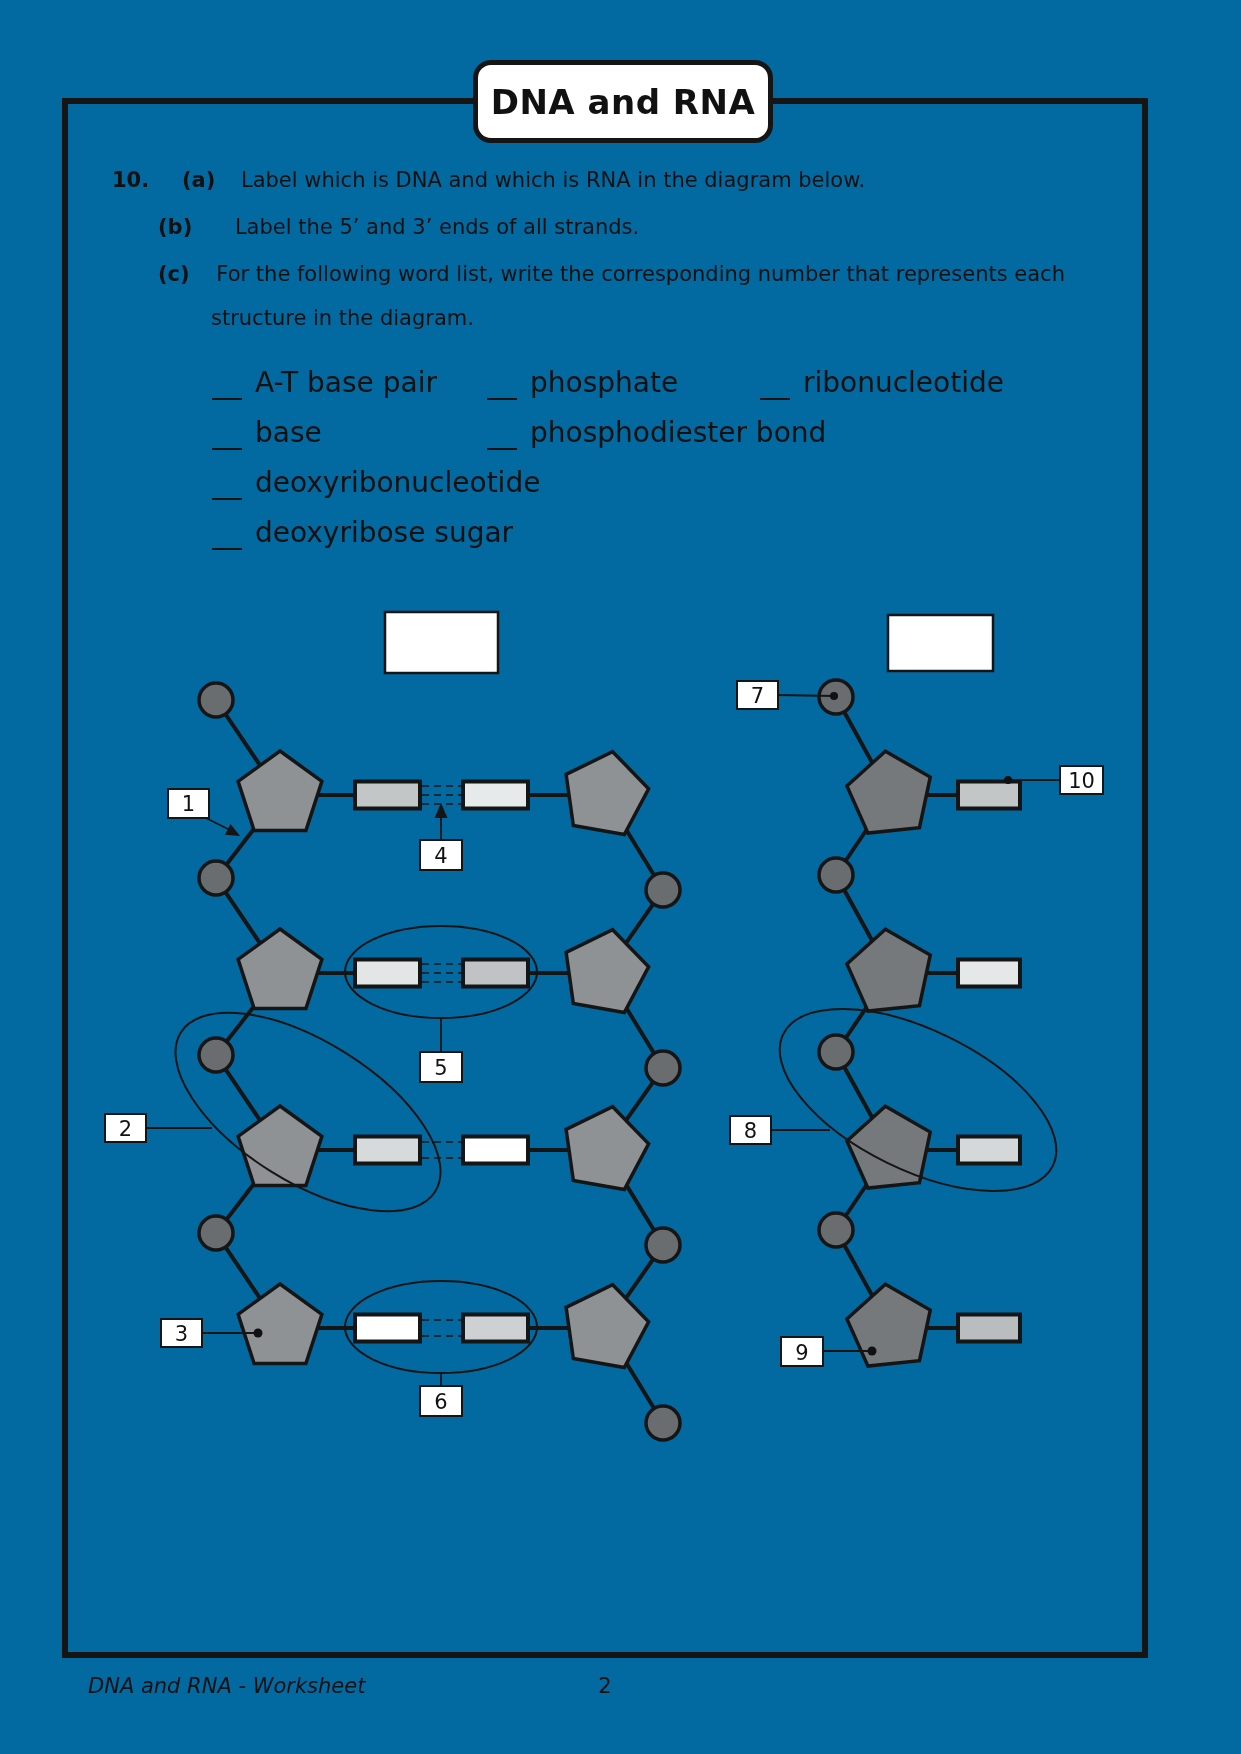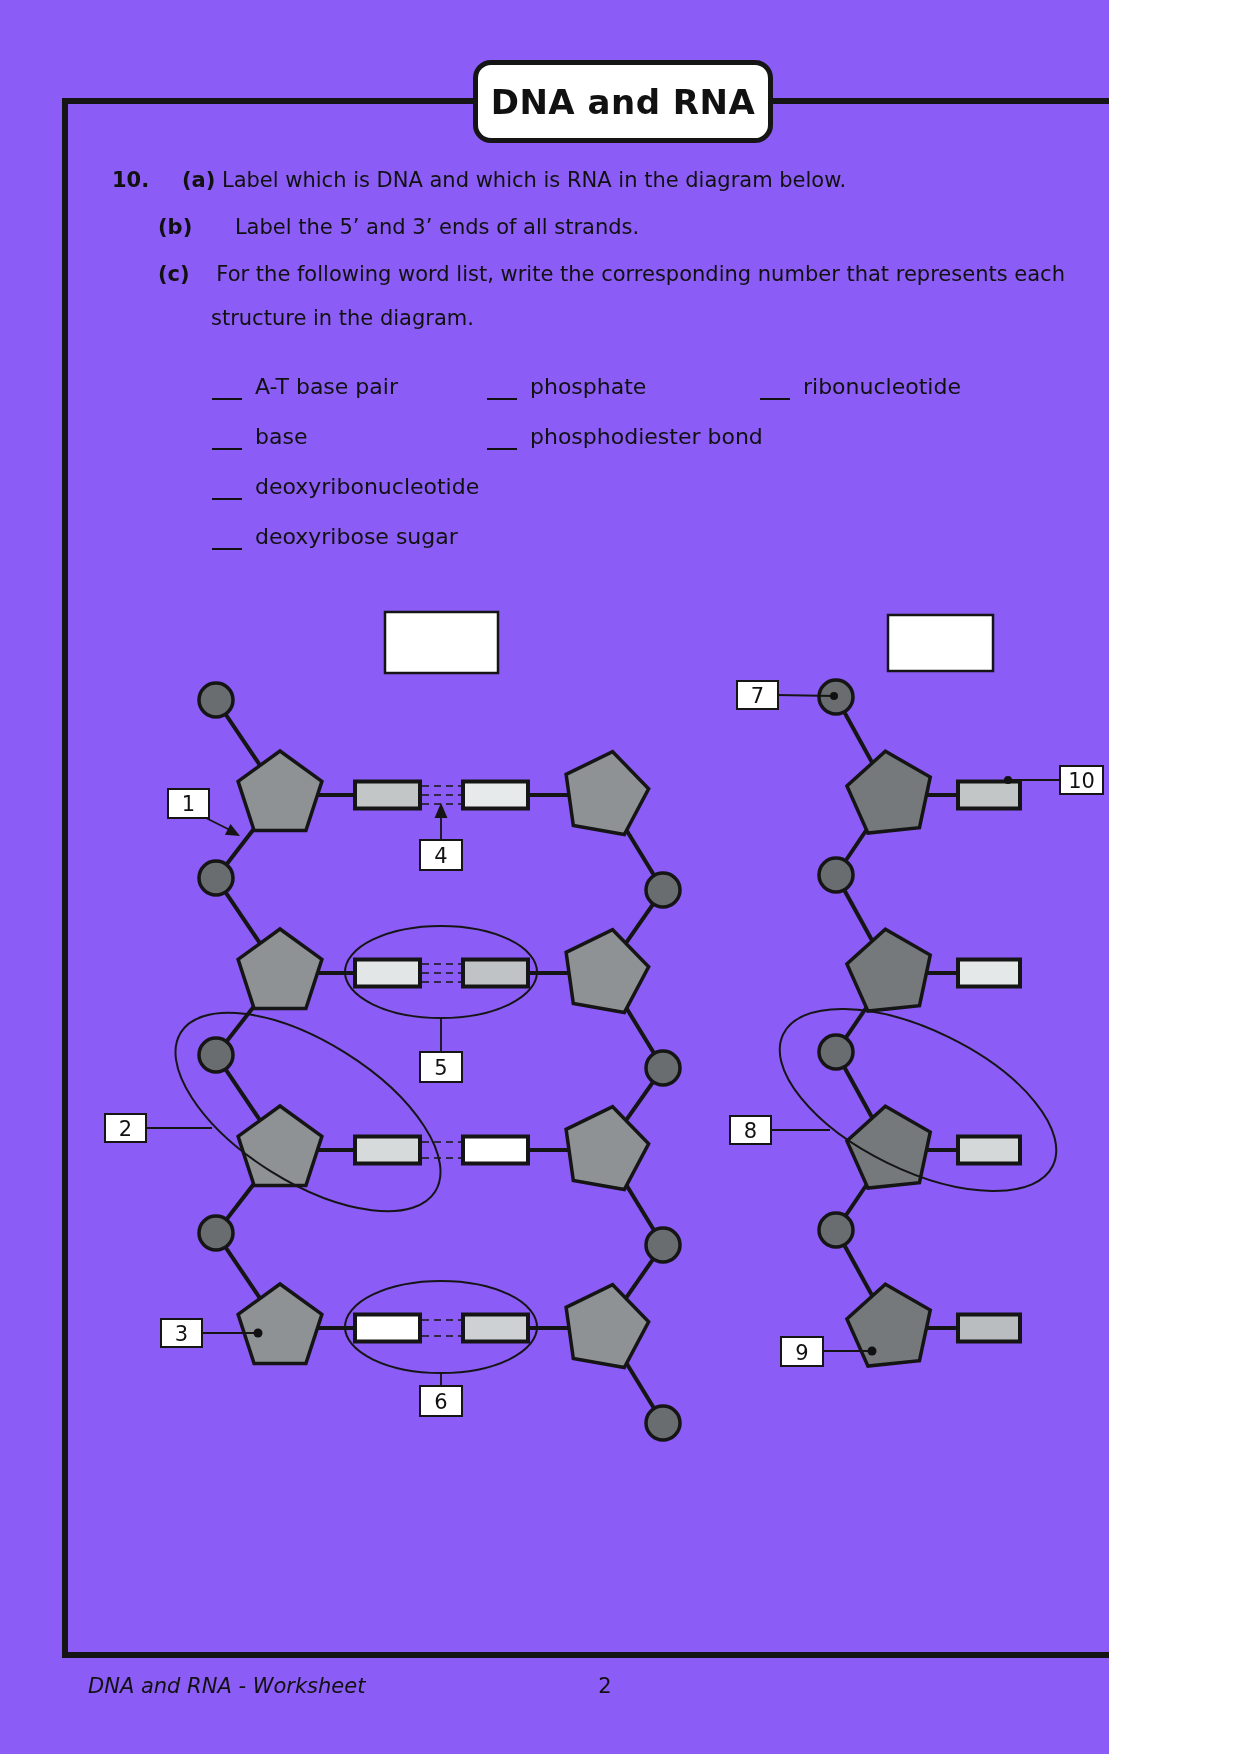--- a/index.html
+++ b/index.html
@@ -1,28 +1,28 @@
 <!DOCTYPE html>
 <html><head>
 <meta charset="utf-8">
 <style>
   html,body{margin:0;padding:0;background:#fff;}
-  .page{position:relative;width:1109px;height:1754px;background:#8b5cf6;
+  .page{position:relative;width:1241px;height:1754px;background:#0369a1;
         font-family:"DejaVu Sans","Liberation Sans",sans-serif;color:#111;overflow:hidden;}
   .page-border{position:absolute;left:62px;top:98px;width:1074px;height:1548px;
                border:6px solid #151515;}
   .title-box{position:absolute;left:473px;top:60px;width:290px;height:73px;
              background:#fff;border:5px solid #151515;border-radius:18px;
              display:flex;align-items:center;justify-content:center;
              font-size:34px;font-weight:bold;letter-spacing:.5px;z-index:5;}
   .qline{position:absolute;font-size:21px;white-space:nowrap;}
   .qnum{font-weight:bold;margin-left:8px;}
   .qpart{font-weight:bold;}
   .wl-col{position:absolute;}
-  .wl-item{display:flex;align-items:flex-end;height:50px;font-size:22px;}
+  .wl-item{display:flex;align-items:flex-end;height:50px;font-size:28px;}
   .blank{display:inline-block;width:30px;height:21px;border-bottom:2.5px solid #111;}
   .wl-label{margin-left:13px;padding-bottom:1px;white-space:nowrap;}
   svg.diagram{position:absolute;left:0;top:0;z-index:4;}
   .lbl-text{font-size:21px;font-family:"DejaVu Sans","Liberation Sans",sans-serif;}
   .footer{position:absolute;top:1674px;left:0;width:1241px;height:30px;font-size:21px;}
   .footer .f-left{position:absolute;left:88px;font-style:italic;}
   .footer .f-page{position:absolute;left:0;width:1210px;text-align:center;}
   .footer .f-right{position:absolute;right:89px;font-style:italic;}
 </style>
 </head>
@@ -32,21 +32,21 @@
 
   <div class="page-border"></div>
 
   <div class="title-box">
     <span>DNA and RNA</span>
   </div>
 
   <div class="qline" style="left:104px;top:168px;">
     <span class="qnum">10.</span>
     <span class="qpart" style="margin-left:26px;">(a)</span>
-    <span style="">Label which is DNA and which is RNA in the diagram below.</span>
+    <span style="margin-left:19px;">Label which is DNA and which is RNA in the diagram below.</span>
   </div>
   <div class="qline" style="left:158px;top:215px;">
     <span class="qpart">(b)</span>
     <span style="margin-left:36px;">Label the 5’ and 3’ ends of all strands.</span>
   </div>
   <div class="qline" style="left:158px;top:262px;">
     <span class="qpart">(c)</span>
     <span style="margin-left:20px;text-align:right;">For the following word list, write the corresponding number that represents each</span>
   </div>
   <div class="qline" style="left:211px;top:306px;">

